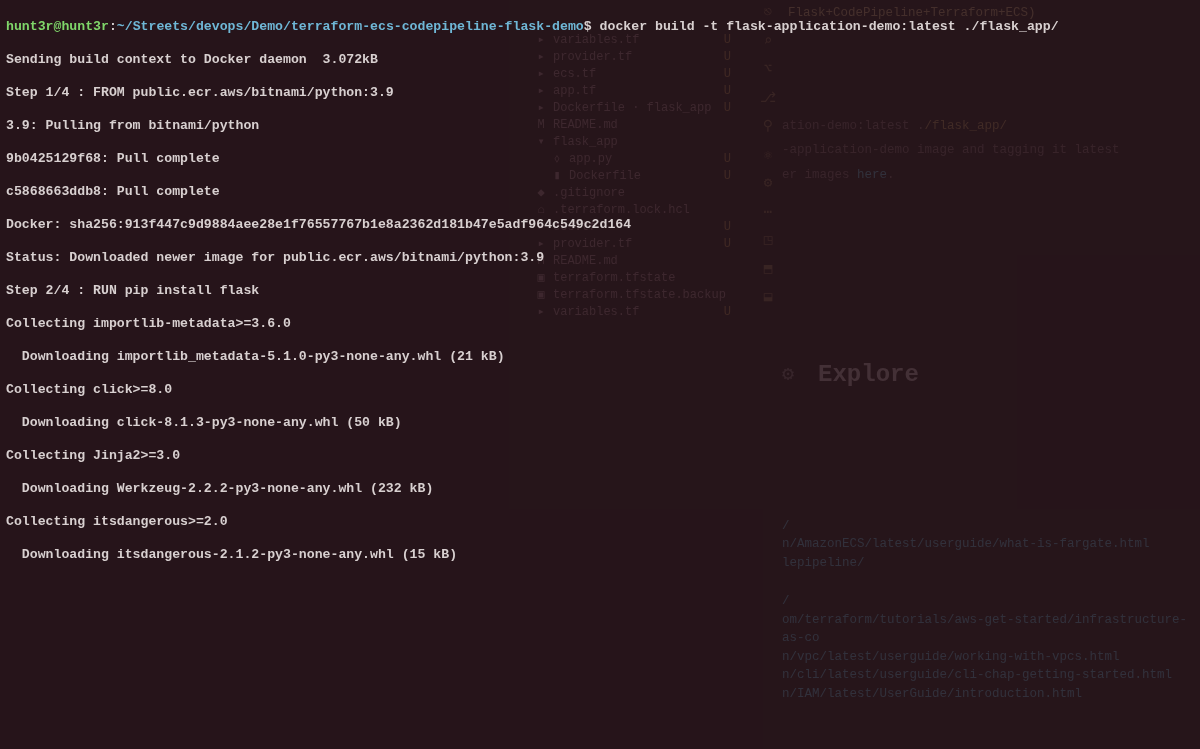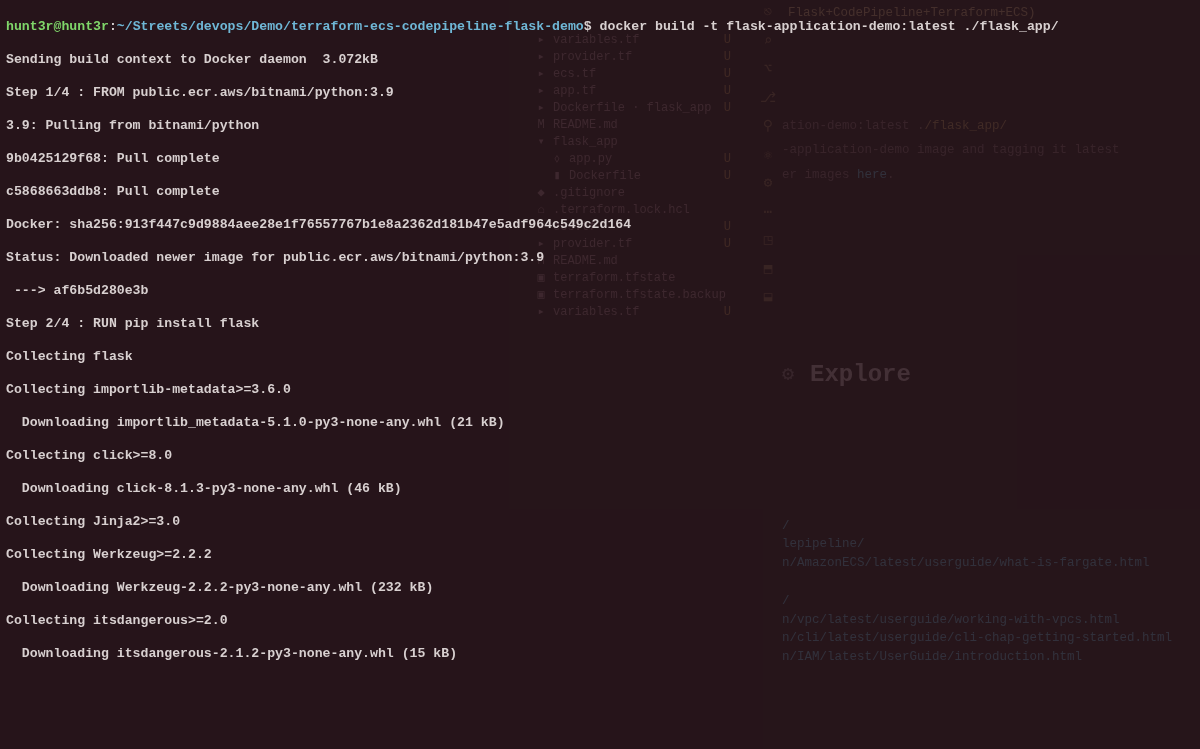--- a/index.html
+++ b/index.html
@@ -79,21 +79,21 @@
   }
   .bg .editor .link { color: #6fa8c8; }
   .bg .editor .path { color: #b58a62; text-align: center; }
   .bg .editor .explore {
     color: #c4a6af;
     font-size: 24px;
     font-weight: 600;
     padding: 22px 0 22px 0;
     display: flex;
     align-items: center;
-    gap: 16px;
+    gap: 24px;
   }
   .bg .editor .explore .gear {
     font-size: 20px;
     opacity: .6;
   }
 
   
   .term {
     position: absolute;
     inset: 0;
@@ -218,48 +218,46 @@
       <div>-application-demo image and tagging it latest</div>
       <div style="height:6px"></div>
       <div><span>er images </span><span class="link">here</span><span>.</span></div>
       <div style="height:160px"></div>
       <div class="explore">
         <span class="gear">⚙</span>
         <span>Explore</span>
       </div>
       <div style="height:110px"></div>
       <div class="link">/</div>
+      <div class="link">n/AmazonECS/latest/userguide/what-is-fargate.html</div>
       <div class="link">lepipeline/</div>
-      <div class="link">n/AmazonECS/latest/userguide/what-is-fargate.html</div>
       <div style="height:20px"></div>
       <div class="link">/</div>
+      <div class="link">om/terraform/tutorials/aws-get-started/infrastructure-as-co</div>
       <div class="link">n/vpc/latest/userguide/working-with-vpcs.html</div>
       <div class="link">n/cli/latest/userguide/cli-chap-getting-started.html</div>
       <div class="link">n/IAM/latest/UserGuide/introduction.html</div>
     </div>
   </div>
 
   <div class="term">
 <span class="endl"><span class="prompt-user">hunt3r@hunt3r</span><span class="dollar">:</span><span class="prompt-path">~/Streets/devops/Demo/terraform-ecs-codepipeline-flask-demo</span><span class="dollar">$</span><span> </span><span>docker build -t flask-application-demo:latest ./flask_app/</span></span>
 <span class="endl">Sending build context to Docker daemon  3.072kB</span>
 <span class="endl">Step 1/4 : FROM public.ecr.aws/bitnami/python:3.9</span>
 <span class="endl">3.9: Pulling from bitnami/python</span>
 <span class="endl">9b0425129f68: Pull complete</span>
 <span class="endl">c5868663ddb8: Pull complete</span>
 <span class="endl">Docker: sha256:913f447c9d9884aee28e1f76557767b1e8a2362d181b47e5adf964c549c2d164</span>
 <span class="endl">Status: Downloaded newer image for public.ecr.aws/bitnami/python:3.9</span>
-<span class="endl"> ---&gt; af6b5d280e3b</span>
 <span class="endl">Step 2/4 : RUN pip install flask</span>
-<span class="endl">Collecting flask</span>
 <span class="endl">Collecting importlib-metadata&gt;=3.6.0</span>
 <span class="endl">  Downloading importlib_metadata-5.1.0-py3-none-any.whl (21 kB)</span>
 <span class="endl">Collecting click&gt;=8.0</span>
-<span class="endl">  Downloading click-8.1.3-py3-none-any.whl (46 kB)</span>
+<span class="endl">  Downloading click-8.1.3-py3-none-any.whl (50 kB)</span>
 <span class="endl">Collecting Jinja2&gt;=3.0</span>
-<span class="endl">Collecting Werkzeug&gt;=2.2.2</span>
 <span class="endl">  Downloading Werkzeug-2.2.2-py3-none-any.whl (232 kB)</span>
 <span class="endl">Collecting itsdangerous&gt;=2.0</span>
 <span class="endl">  Downloading itsdangerous-2.1.2-py3-none-any.whl (15 kB)</span>
 
 
 
 
 
 
 

